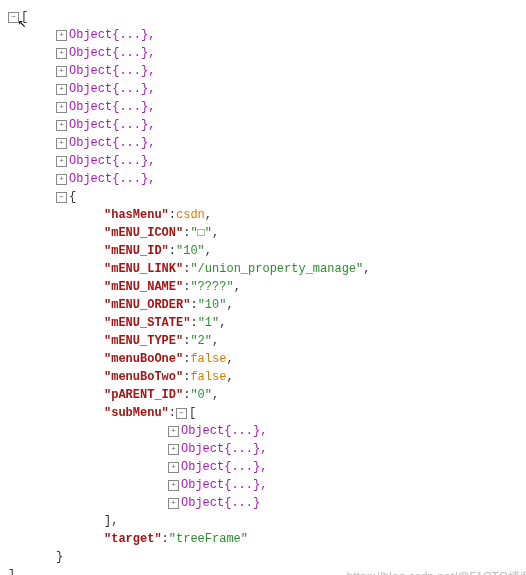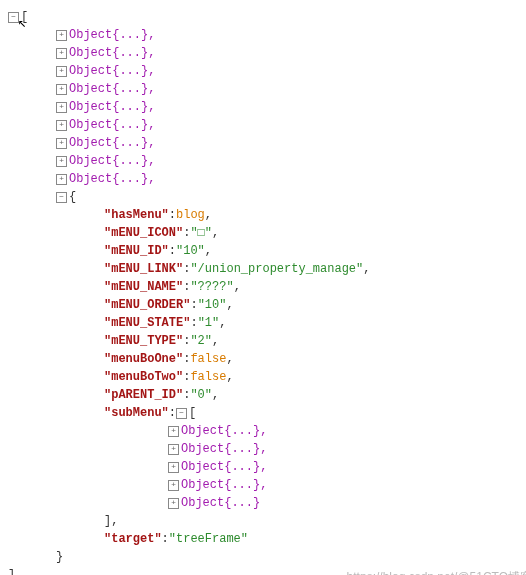--- a/index.html
+++ b/index.html
@@ -68,21 +68,21 @@
 <div class="line"><span class="pad" style="width:48px"></span><span class="toggle">+</span><span class="obj">Object{...},</span></div>
 <div class="line"><span class="pad" style="width:48px"></span><span class="toggle">+</span><span class="obj">Object{...},</span></div>
 <div class="line"><span class="pad" style="width:48px"></span><span class="toggle">+</span><span class="obj">Object{...},</span></div>
 <div class="line"><span class="pad" style="width:48px"></span><span class="toggle">+</span><span class="obj">Object{...},</span></div>
 <div class="line"><span class="pad" style="width:48px"></span><span class="toggle">+</span><span class="obj">Object{...},</span></div>
 <div class="line"><span class="pad" style="width:48px"></span><span class="toggle">+</span><span class="obj">Object{...},</span></div>
 <div class="line"><span class="pad" style="width:48px"></span><span class="toggle">+</span><span class="obj">Object{...},</span></div>
 
 <div class="line"><span class="pad" style="width:48px"></span><span class="toggle">−</span><span>{</span></div>
 
-<div class="line"><span class="pad" style="width:96px"></span><span class="key">"hasMenu"</span><span>:</span><span class="orange">blog</span><span>,</span></div>
+<div class="line"><span class="pad" style="width:96px"></span><span class="key">"hasMenu"</span><span>:</span><span class="orange">csdn</span><span>,</span></div>
 <div class="line"><span class="pad" style="width:96px"></span><span class="key">"mENU_ICON"</span><span>:</span><span class="green">"□"</span><span>,</span></div>
 <div class="line"><span class="pad" style="width:96px"></span><span class="key">"mENU_ID"</span><span>:</span><span class="green">"10"</span><span>,</span></div>
 <div class="line"><span class="pad" style="width:96px"></span><span class="key">"mENU_LINK"</span><span>:</span><span class="green">"/union_property_manage"</span><span>,</span></div>
 <div class="line"><span class="pad" style="width:96px"></span><span class="key">"mENU_NAME"</span><span>:</span><span class="green">"????"</span><span>,</span></div>
 <div class="line"><span class="pad" style="width:96px"></span><span class="key">"mENU_ORDER"</span><span>:</span><span class="green">"10"</span><span>,</span></div>
 <div class="line"><span class="pad" style="width:96px"></span><span class="key">"mENU_STATE"</span><span>:</span><span class="green">"1"</span><span>,</span></div>
 <div class="line"><span class="pad" style="width:96px"></span><span class="key">"mENU_TYPE"</span><span>:</span><span class="green">"2"</span><span>,</span></div>
 <div class="line"><span class="pad" style="width:96px"></span><span class="key">"menuBoOne"</span><span>:</span><span class="orange">false</span><span>,</span></div>
 <div class="line"><span class="pad" style="width:96px"></span><span class="key">"menuBoTwo"</span><span>:</span><span class="orange">false</span><span>,</span></div>
 <div class="line"><span class="pad" style="width:96px"></span><span class="key">"pARENT_ID"</span><span>:</span><span class="green">"0"</span><span>,</span></div>

